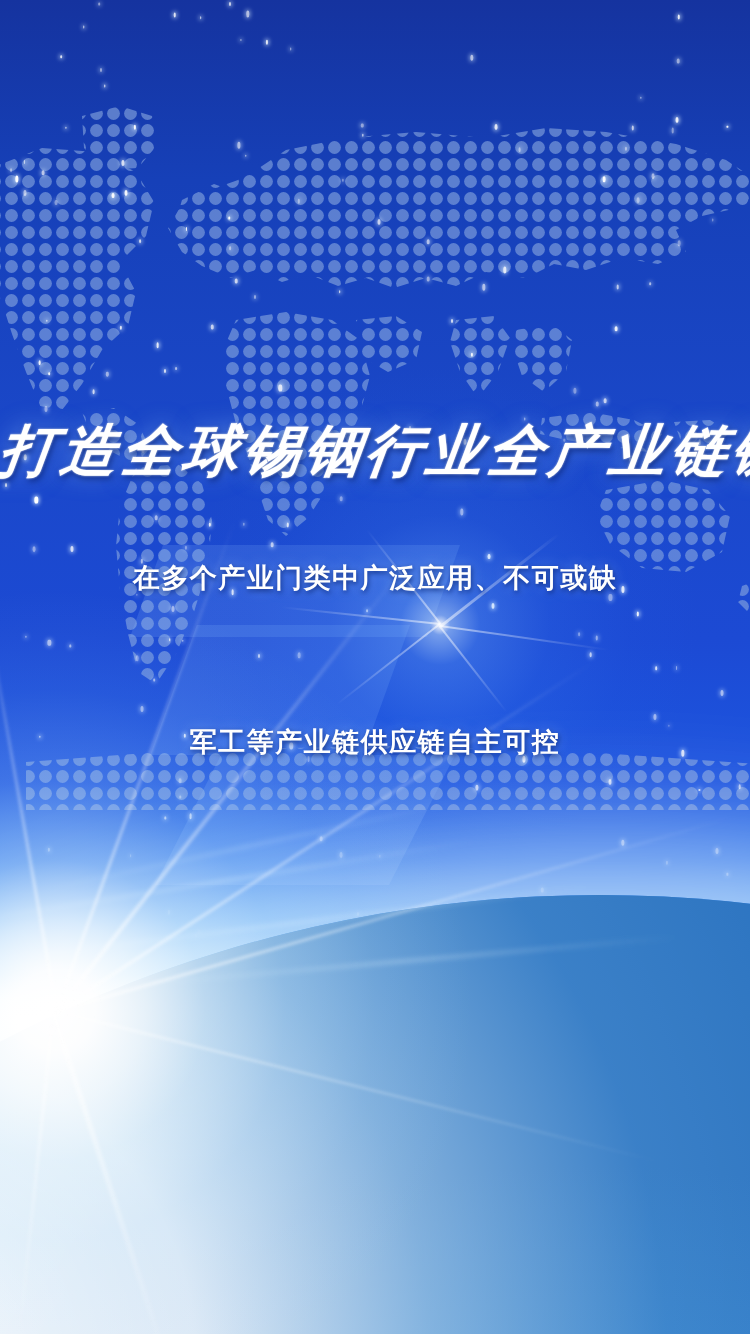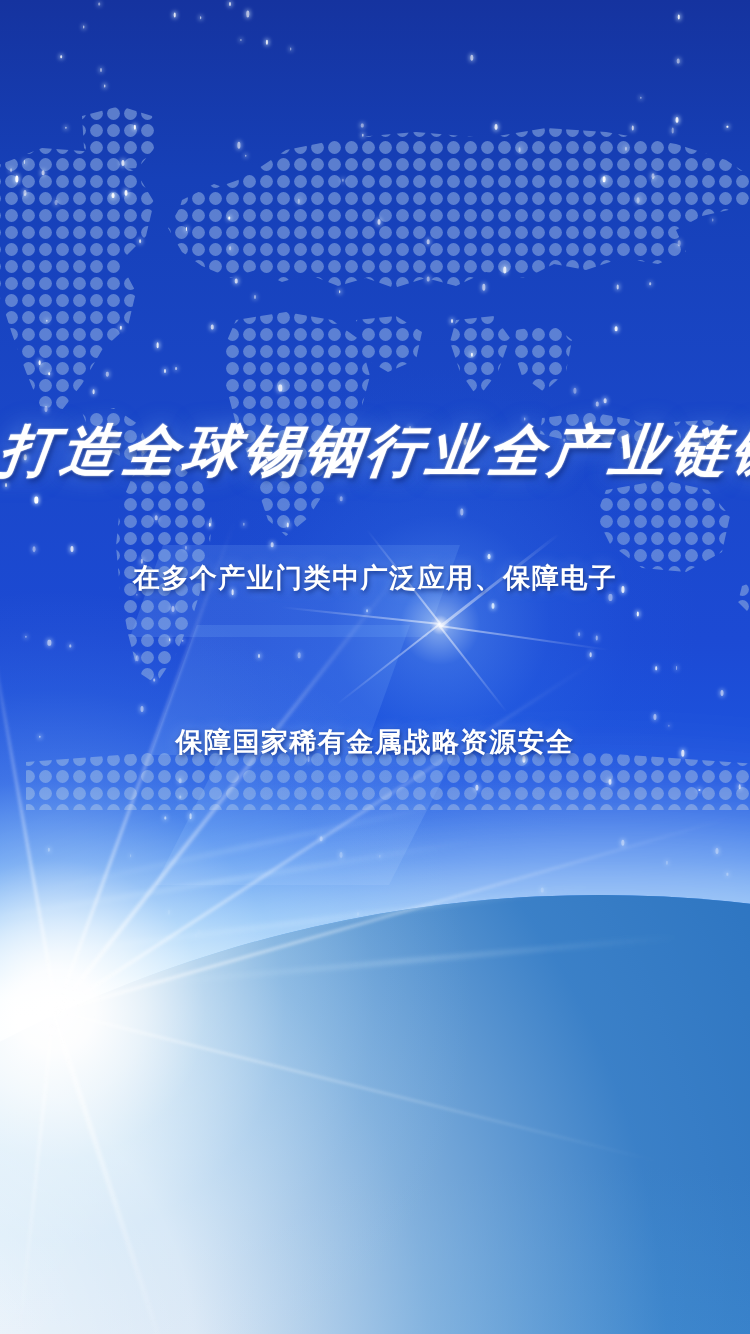--- a/index.html
+++ b/index.html
@@ -443,16 +443,16 @@
   <div class="flare-ray" style="width:640px;height:3px;transform:rotate(-33deg);"></div>
   <div class="flare-ray" style="width:700px;height:3px;transform:rotate(-16deg);"></div>
   <div class="flare-ray" style="width:520px;height:3px;transform:rotate(-70deg);"></div>
   <div class="flare-ray" style="width:430px;height:3px;transform:rotate(-100deg);"></div>
   <div class="flare-ray" style="width:380px;height:5px;transform:rotate(72deg);"></div>
   <div class="flare-ray" style="width:330px;height:3px;transform:rotate(96deg);"></div>
   <div class="flare-ray" style="width:620px;height:2px;transform:rotate(14deg);"></div>
 
   <div class="title">打造全球锡铟行业全产业链链主</div>
 
-  <div class="sub s1">在多个产业门类中广泛应用、保障电子</div>
-  <div class="sub s3">保障国家稀有金属战略资源安全</div>
+  <div class="sub s1">在多个产业门类中广泛应用、不可或缺</div>
+  <div class="sub s3">军工等产业链供应链自主可控</div>
 
 </div>
 
 </body></html>

